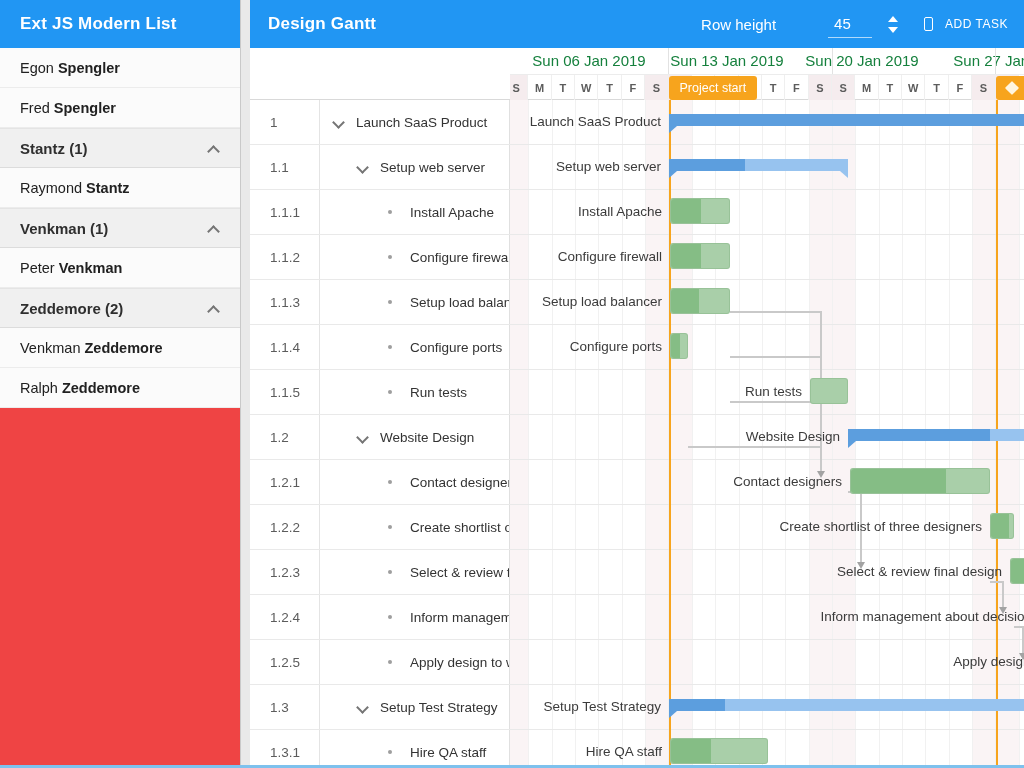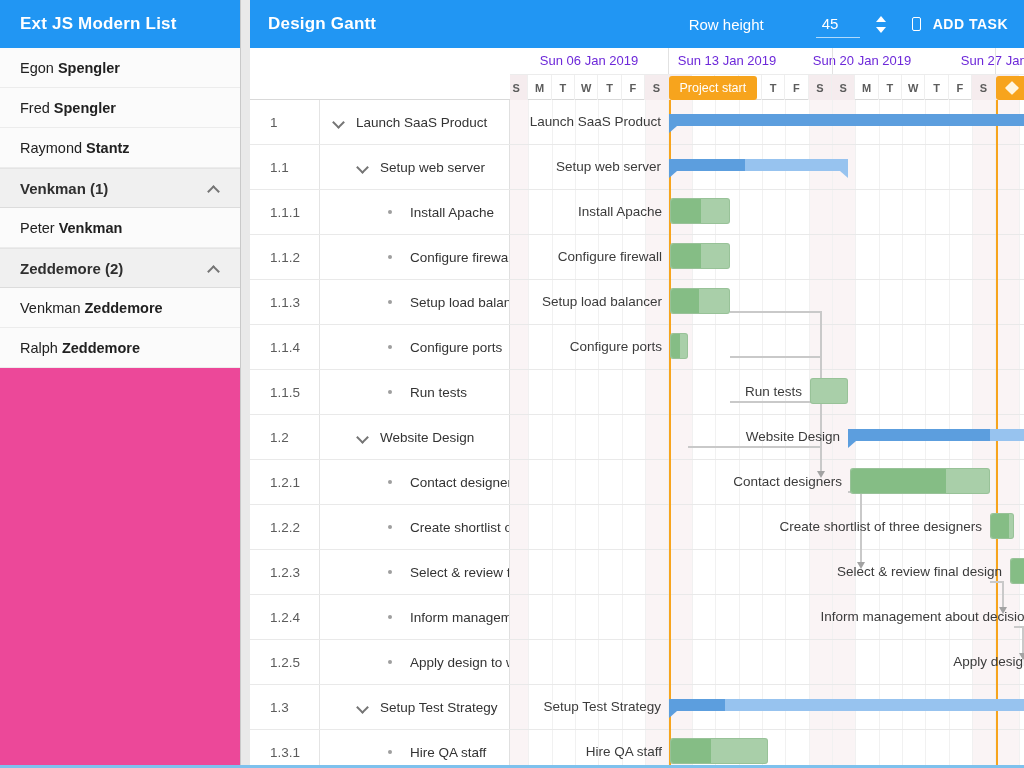--- a/index.html
+++ b/index.html
@@ -1,21 +1,21 @@
 <!DOCTYPE html>
 <html><head>
 <meta charset="utf-8">
 <style>
   * { box-sizing: border-box; margin: 0; padding: 0; }
   html,body { width:1024px; height:768px; overflow:hidden; }
   body { font-family: "Liberation Sans", sans-serif; background:#fff; }
   .app { position:relative; width:1024px; height:768px; overflow:hidden; background:#fff; }
 
   
-  .sidebar { position:absolute; left:0; top:0; width:240px; height:768px; background:#ec4899; }
+  .sidebar { position:absolute; left:0; top:0; width:240px; height:768px; background:#ef4444; }
   .sb-header { height:48px; background:#2196f3; display:flex; align-items:center; padding-left:20px; }
   .sb-title { color:#fff; font-size:17px; font-weight:700; letter-spacing:.2px; }
   .sb-group { height:40px; background:#f0f0f0; display:flex; align-items:center;
               padding:0 20px; border-bottom:1px solid #dcdcdc; border-top:1px solid #e4e4e4;
               font-size:15px; font-weight:700; color:#2f2f2f; position:relative; cursor:pointer; }
   .sb-chevron { position:absolute; right:22px; top:18px; width:9px; height:9px;
                 border-left:2px solid #757575; border-bottom:2px solid #757575;
                 transform:rotate(135deg); }
   .sb-item { height:40px; background:#fbfbfb; display:flex; align-items:center;
              padding:0 20px; border-bottom:1px solid #ececec; font-size:14.5px; color:#212121; }
@@ -38,32 +38,32 @@
   .tb-number .val { font-size:15px; color:#fff; padding-left:6px; }
   .tb-number .underline { position:absolute; left:0; top:22px; width:44px; height:1px;
                           background:rgba(255,255,255,.65); }
   .tb-spinner { display:flex; flex-direction:column; gap:5px; margin-right:26px; cursor:pointer; }
   .tb-spinner .up { width:0; height:0; border-left:5px solid transparent; border-right:5px solid transparent;
                     border-bottom:6px solid #fff; }
   .tb-spinner .down { width:0; height:0; border-left:5px solid transparent; border-right:5px solid transparent;
                       border-top:6px solid #fff; }
   .tb-addtask { display:flex; align-items:center; gap:12px; margin-right:16px; cursor:pointer; }
   .tb-boxicon { width:9px; height:14px; border:1.5px solid #fff; border-radius:2px; }
-  .tb-addtask .lbl { font-size:14px; font-weight:700; letter-spacing:.5px; }
+  .tb-addtask .lbl { font-size:12px; font-weight:400; letter-spacing:.5px; }
 
   
   .g-header { position:absolute; left:0; top:48px; width:774px; height:52px; background:#fff;
               border-bottom:1px solid #d9d9d9; }
   .gh-cell { position:absolute; top:0; height:52px; display:flex; align-items:center;
              font-size:13.5px; font-weight:700; color:#3f3f3f; background:#fff; }
   .gh-wbs { left:0; width:70px; padding-left:20px; border-right:1px solid #e4e4e4; }
   .gh-name { left:70px; width:190px; padding-left:16px; border-right:1px solid #e0e0e0; }
   .g-timeline { position:absolute; left:260px; top:0; width:514px; height:52px; overflow:hidden; }
   .week-row { position:absolute; left:0; top:0; width:514px; height:26px; }
-  .week-label { position:absolute; top:0; height:26px; line-height:26px; font-size:13px; color:#6d28d9;
+  .week-label { position:absolute; top:0; height:26px; line-height:26px; font-size:15px; color:#15803d;
                 transform:translateX(-50%); white-space:nowrap; }
   .week-divider { position:absolute; top:0; width:1px; height:52px; background:#e2e2e2; }
   .day-row { position:absolute; left:0; top:26px; width:514px; height:26px; border-top:1px solid #ececec; }
   .day-cell { position:absolute; top:0; height:26px; text-align:center; line-height:26px;
               font-size:11px; font-weight:700; color:#5c5c5c; border-right:1px solid #efefef; }
   .day-weekend { background:#f5ecee; }
   .marker-label { position:absolute; top:1px; height:24px; background:#f7a41d; color:#fff;
                   border-radius:3px; font-size:12.5px; line-height:24px; padding:0 11px;
                   display:flex; align-items:center; gap:7px; white-space:nowrap; z-index:5; }
   .marker-diamond { width:10px; height:10px; background:#fff6e0; transform:rotate(45deg); border-radius:1px; }
@@ -112,20 +112,24 @@
     </div>
     <div id="sb-groups">
         <div class="sb-item">
           <span>Egon</span>
           <b>Spengler</b>
         </div>
         <div class="sb-item">
           <span>Fred</span>
           <b>Spengler</b>
         </div>
+        <div class="sb-group">
+          <span>Stantz (1)</span>
+          <span class="sb-chevron"></span>
+        </div>
         <div class="sb-item">
           <span>Raymond</span>
           <b>Stantz</b>
         </div>
         <div class="sb-group">
           <span>Venkman (1)</span>
           <span class="sb-chevron"></span>
         </div>
         <div class="sb-item">
           <span>Peter</span>

